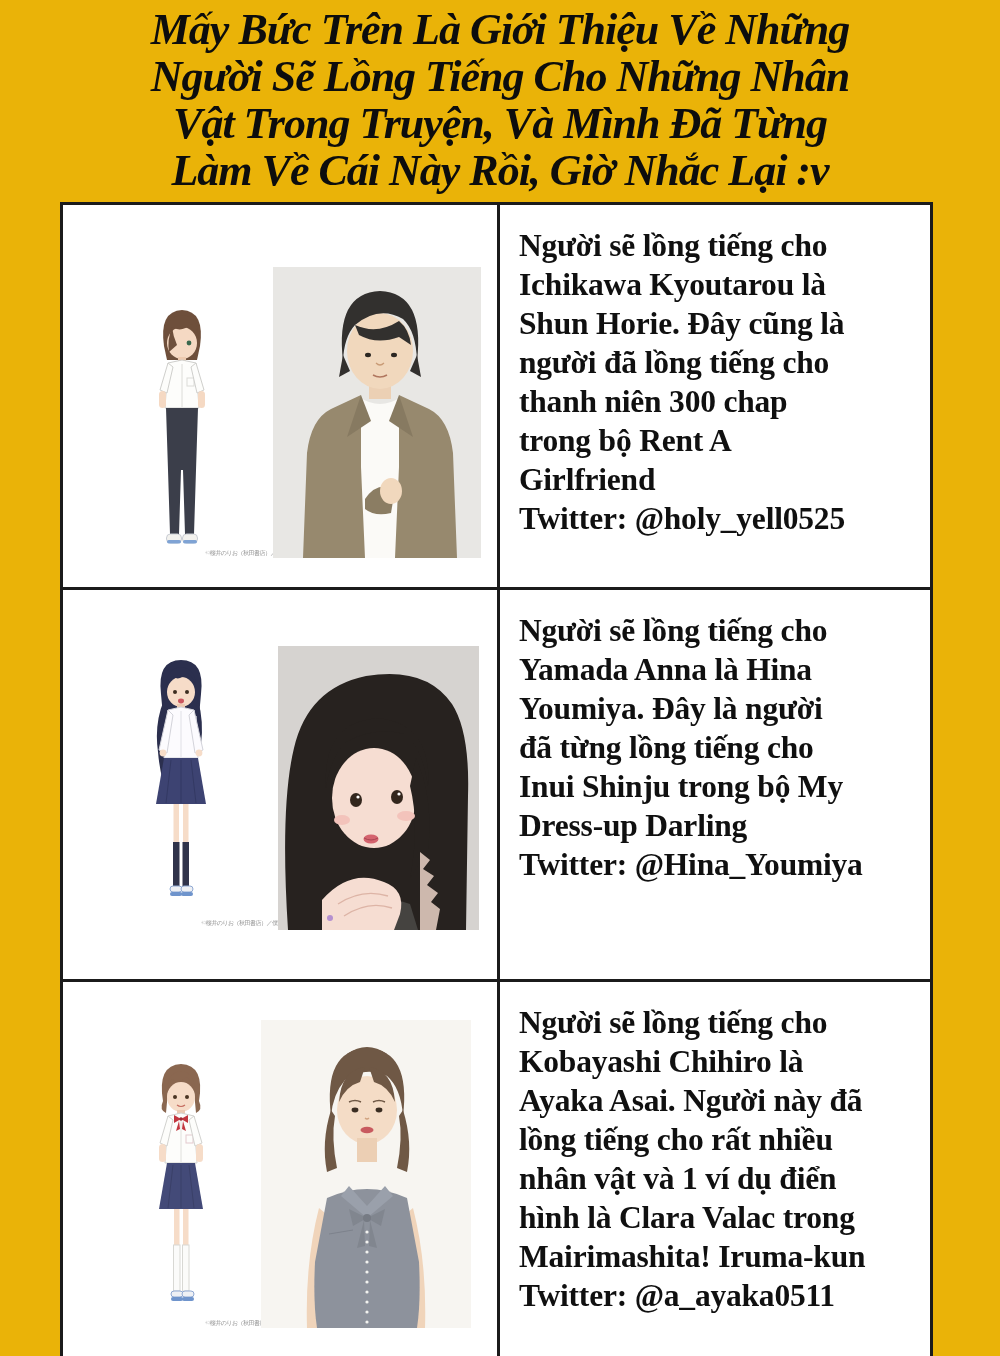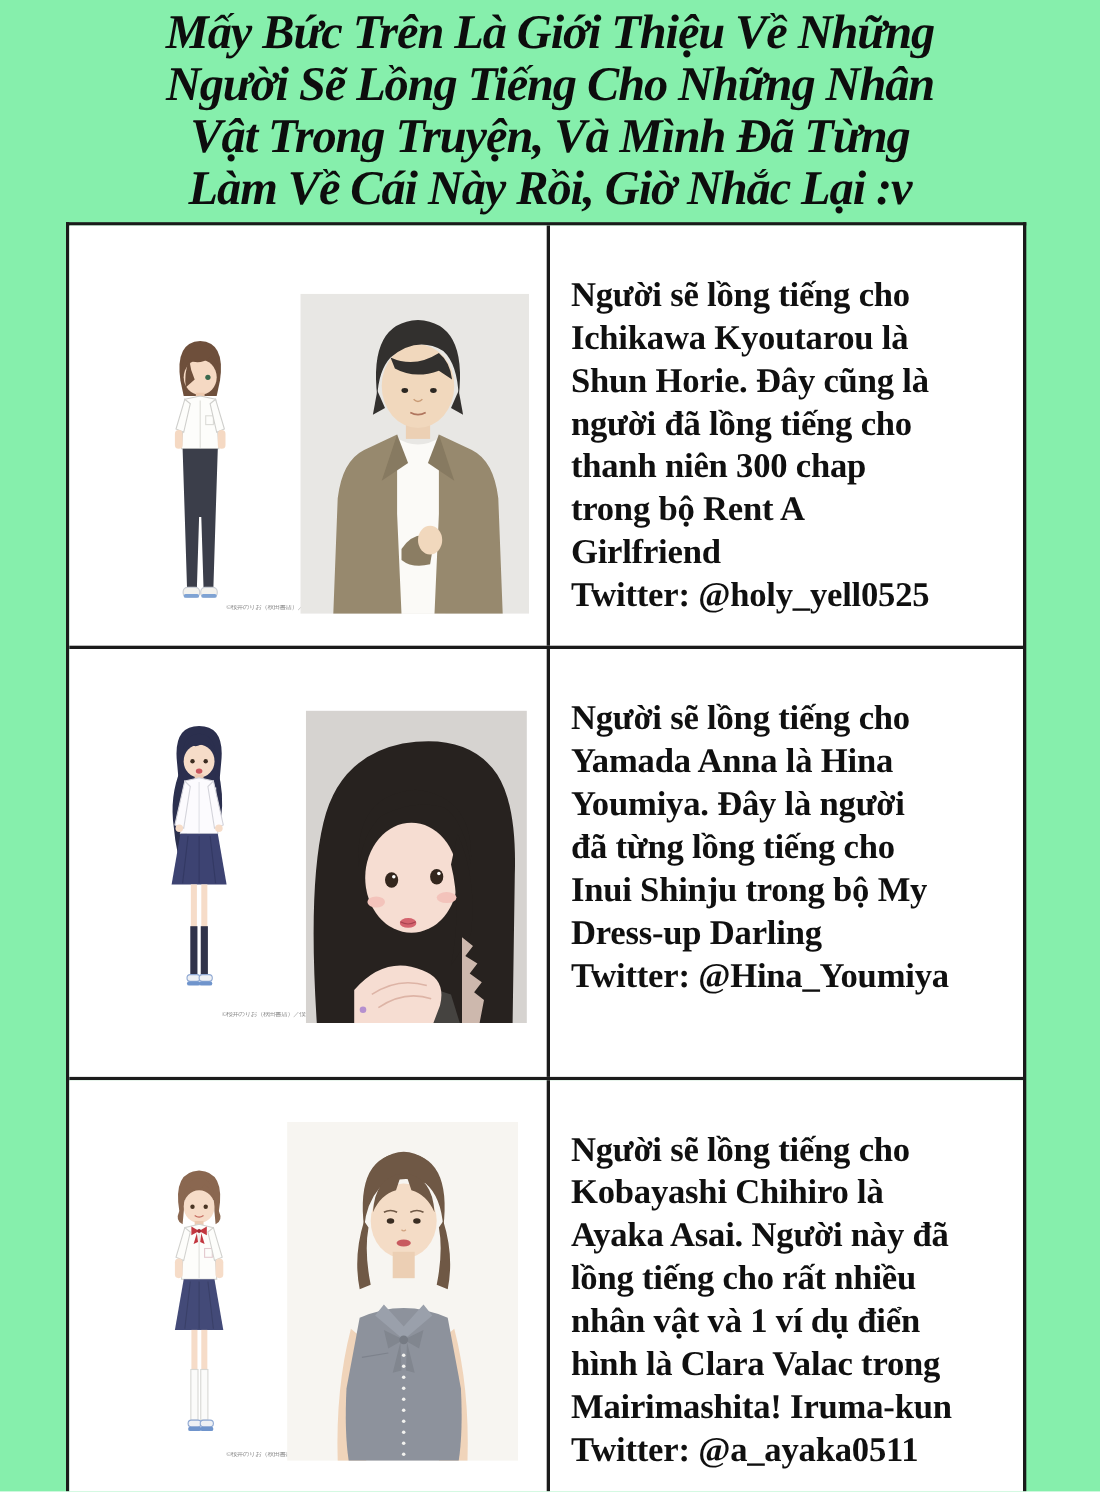--- a/index.html
+++ b/index.html
@@ -1,28 +1,28 @@
 <!DOCTYPE html>
 <html><head>
 <meta charset="utf-8">
 <style>
   html,body{margin:0;padding:0;background:#ffffff;}
-  .page{position:relative;width:1000px;height:1356px;background:#86efac;overflow:hidden;
+  .page{position:relative;width:1000px;height:1356px;background:#eab308;overflow:hidden;
         font-family:"Liberation Serif",serif;}
   .title{position:absolute;top:6px;left:0;width:1000px;margin:0;text-align:center;
          font-family:"Liberation Serif",serif;font-style:italic;font-weight:700;
          font-size:44px;line-height:47px;letter-spacing:-1px;color:#0d0d0d;white-space:pre-line;}
   .vtable{position:absolute;left:60px;top:202px;width:867px;border:3px solid #1b1b1b;border-bottom:none;}
   .vrow{display:flex;border-bottom:3px solid #1b1b1b;background:#ffffff;}
   .vrow:last-child{border-bottom:none;}
   .r1{height:382px;} .r2{height:389px;} .r3{height:374px;}
   .cell-left{position:relative;width:434px;border-right:3px solid #1b1b1b;overflow:hidden;}
   .cell-right{flex:1;padding:21px 6px 0 19px;overflow:hidden;}
   .desc{font-family:"Liberation Serif",serif;font-weight:700;font-size:31.5px;line-height:39px;
-        color:#101010;white-space:pre-line;letter-spacing:-0.2px;margin-top:22px;}
+        color:#101010;white-space:pre-line;letter-spacing:-0.2px;}
   .figure{position:absolute;}
   .copyright{position:absolute;text-align:center;font-size:6px;color:#8f8f8f;letter-spacing:-0.5px;
              line-height:7px;overflow:hidden;white-space:nowrap;}
 </style>
 </head>
 <body>
 
 <div class="page">
 
   <h1 class="title">Mấy Bức Trên Là Giới Thiệu Về Những

